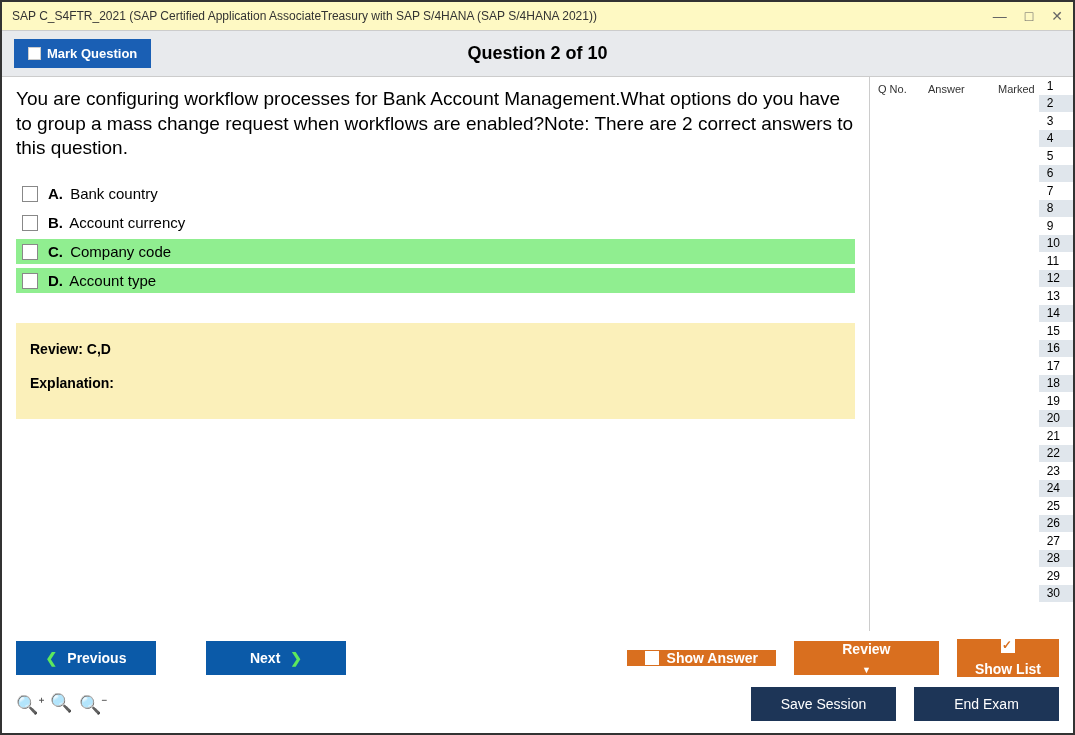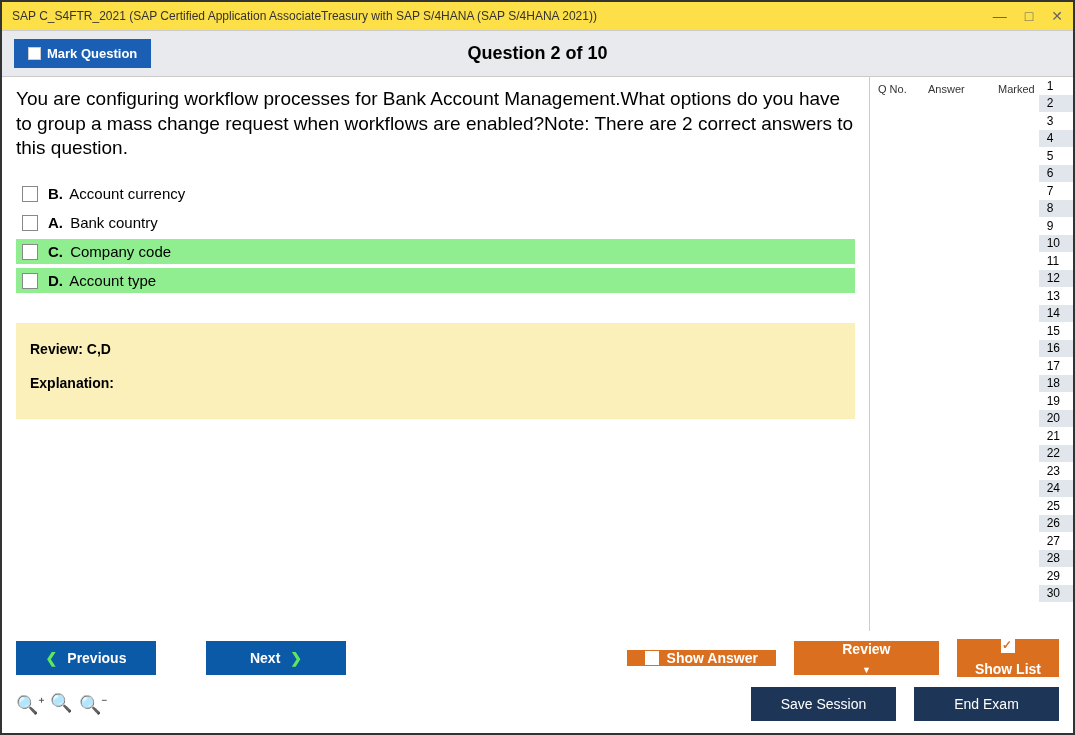--- a/index.html
+++ b/index.html
@@ -1,19 +1,19 @@
 <!DOCTYPE html>
 <html><head>
   <meta charset="utf-8">
   <style>
     * { box-sizing: border-box; margin: 0; padding: 0; }
     body { font-family: Arial, sans-serif; font-size: 13px; background: #fff; }
     .window { width: 1075px; height: 735px; border: 2px solid #333; display: flex; flex-direction: column; position: relative; }
     
-    .titlebar { display: flex; align-items: center; justify-content: space-between; padding: 6px 10px; background: #fde047; font-size: 12px; color: #333; }
+    .titlebar { display: flex; align-items: center; justify-content: space-between; padding: 6px 10px; background: #fef9c3; font-size: 12px; color: #333; }
     .titlebar-text { flex: 1; }
     .win-controls { display: flex; gap: 18px; color: #666; }
     .win-controls span { cursor: pointer; font-size: 14px; }
     
     .headerbar { background: #e8eaed; border-top: 1px solid #ccc; border-bottom: 1px solid #ccc; display: flex; align-items: center; padding: 8px 12px; position: relative; }
     .mark-question { background: #1a5fb4; color: #fff; border: none; padding: 7px 14px; font-weight: bold; font-size: 13px; cursor: pointer; display: flex; align-items: center; gap: 6px; }
     .mark-question .cb { width: 13px; height: 13px; background: #fff; border: 1px solid #ccc; display: inline-block; }
     .question-title { position: absolute; left: 50%; transform: translateX(-50%); font-weight: bold; font-size: 18px; color: #000; }
     
     .content { flex: 1; display: flex; overflow: hidden; }
@@ -84,25 +84,25 @@
     </button>
     <div class="question-title">Question 2 of 10</div>
   </div>
 
   <div class="content">
     <div class="main">
       <div class="question-text">You are configuring workflow processes for Bank Account Management.What options do you have to group a mass change request when workflows are enabled?Note: There are 2 correct answers to this question.</div>
       <div class="options" id="options-container">
           <div class="option">
             <span class="cb"></span>
+    <span><span class="option-letter">A.</span> <span>Bank country</span></span>
+          </div>
+          <div class="option">
+            <span class="cb"></span>
     <span><span class="option-letter">B.</span> <span>Account currency</span></span>
-          </div>
-          <div class="option">
-            <span class="cb"></span>
-    <span><span class="option-letter">A.</span> <span>Bank country</span></span>
           </div>
           <div class="option correct">
             <span class="cb"></span>
     <span><span class="option-letter">C.</span> <span>Company code</span></span>
           </div>
           <div class="option correct">
             <span class="cb"></span>
     <span><span class="option-letter">D.</span> <span>Account type</span></span>
           </div>
         </div>

